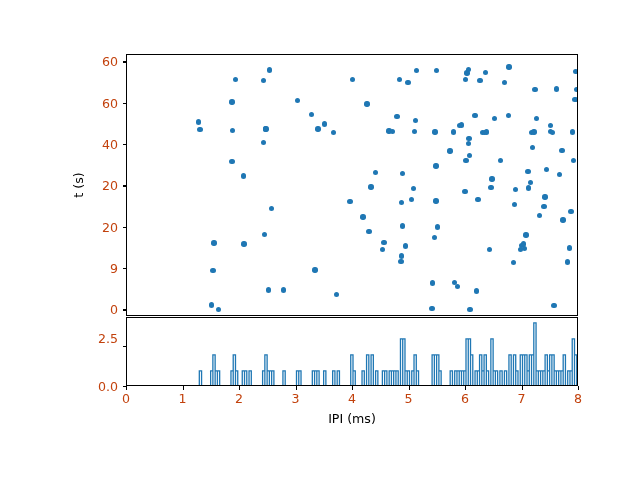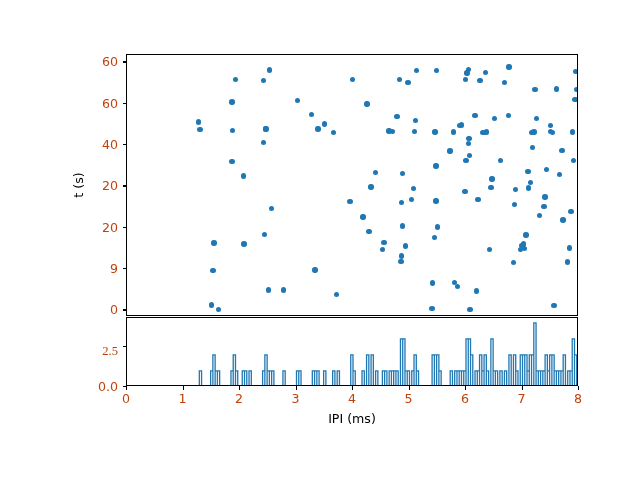--- a/index.html
+++ b/index.html
@@ -275,21 +275,21 @@
 
   <div class="axes" id="axes-hist">
     <svg id="hist-svg" width="452" height="69" viewBox="0 0 452 69" preserveAspectRatio="none">
       <path id="hist-path" fill="none" stroke="#1f77b4" stroke-width="1.3" d="M 0.00 69.00 L 72.32 69.00 L 72.32 52.95 L 74.58 52.95 L 74.58 69.00 L 83.62 69.00 L 83.62 52.95 L 85.88 52.95 L 85.88 69.00 L 85.88 69.00 L 85.88 36.91 L 88.14 36.91 L 88.14 69.00 L 88.14 69.00 L 88.14 52.95 L 90.40 52.95 L 90.40 69.00 L 90.40 69.00 L 90.40 52.95 L 92.66 52.95 L 92.66 69.00 L 103.96 69.00 L 103.96 52.95 L 106.22 52.95 L 106.22 69.00 L 106.22 69.00 L 106.22 36.91 L 108.48 36.91 L 108.48 69.00 L 108.48 69.00 L 108.48 52.95 L 110.74 52.95 L 110.74 69.00 L 115.26 69.00 L 115.26 52.95 L 117.52 52.95 L 117.52 69.00 L 117.52 69.00 L 117.52 52.95 L 119.78 52.95 L 119.78 69.00 L 122.04 69.00 L 122.04 52.95 L 124.30 52.95 L 124.30 69.00 L 135.60 69.00 L 135.60 52.95 L 137.86 52.95 L 137.86 69.00 L 137.86 69.00 L 137.86 36.91 L 140.12 36.91 L 140.12 69.00 L 140.12 69.00 L 140.12 52.95 L 142.38 52.95 L 142.38 69.00 L 142.38 69.00 L 142.38 52.95 L 144.64 52.95 L 144.64 69.00 L 144.64 69.00 L 144.64 52.95 L 146.90 52.95 L 146.90 69.00 L 155.94 69.00 L 155.94 52.95 L 158.20 52.95 L 158.20 69.00 L 169.50 69.00 L 169.50 52.95 L 171.76 52.95 L 171.76 69.00 L 171.76 69.00 L 171.76 52.95 L 174.02 52.95 L 174.02 69.00 L 185.32 69.00 L 185.32 52.95 L 187.58 52.95 L 187.58 69.00 L 187.58 69.00 L 187.58 52.95 L 189.84 52.95 L 189.84 69.00 L 189.84 69.00 L 189.84 52.95 L 192.10 52.95 L 192.10 69.00 L 196.62 69.00 L 196.62 52.95 L 198.88 52.95 L 198.88 69.00 L 205.66 69.00 L 205.66 52.95 L 207.92 52.95 L 207.92 69.00 L 210.18 69.00 L 210.18 52.95 L 212.44 52.95 L 212.44 69.00 L 223.74 69.00 L 223.74 36.91 L 226.00 36.91 L 226.00 69.00 L 226.00 69.00 L 226.00 52.95 L 228.26 52.95 L 228.26 69.00 L 235.04 69.00 L 235.04 52.95 L 237.30 52.95 L 237.30 69.00 L 239.56 69.00 L 239.56 36.91 L 241.82 36.91 L 241.82 69.00 L 244.08 69.00 L 244.08 36.91 L 246.34 36.91 L 246.34 69.00 L 248.60 69.00 L 248.60 52.95 L 250.86 52.95 L 250.86 69.00 L 255.38 69.00 L 255.38 52.95 L 257.64 52.95 L 257.64 69.00 L 257.64 69.00 L 257.64 52.95 L 259.90 52.95 L 259.90 69.00 L 262.16 69.00 L 262.16 52.95 L 264.42 52.95 L 264.42 69.00 L 264.42 69.00 L 264.42 52.95 L 266.68 52.95 L 266.68 69.00 L 266.68 69.00 L 266.68 52.95 L 268.94 52.95 L 268.94 69.00 L 268.94 69.00 L 268.94 52.95 L 271.20 52.95 L 271.20 69.00 L 273.46 69.00 L 273.46 20.86 L 275.72 20.86 L 275.72 69.00 L 275.72 69.00 L 275.72 20.86 L 277.98 20.86 L 277.98 69.00 L 277.98 69.00 L 277.98 52.95 L 280.24 52.95 L 280.24 69.00 L 280.24 69.00 L 280.24 52.95 L 282.50 52.95 L 282.50 69.00 L 284.76 69.00 L 284.76 52.95 L 287.02 52.95 L 287.02 69.00 L 287.02 69.00 L 287.02 36.91 L 289.28 36.91 L 289.28 69.00 L 289.28 69.00 L 289.28 52.95 L 291.54 52.95 L 291.54 69.00 L 305.10 69.00 L 305.10 36.91 L 307.36 36.91 L 307.36 69.00 L 307.36 69.00 L 307.36 36.91 L 309.62 36.91 L 309.62 69.00 L 309.62 69.00 L 309.62 36.91 L 311.88 36.91 L 311.88 69.00 L 311.88 69.00 L 311.88 52.95 L 314.14 52.95 L 314.14 69.00 L 323.18 69.00 L 323.18 52.95 L 325.44 52.95 L 325.44 69.00 L 327.70 69.00 L 327.70 52.95 L 329.96 52.95 L 329.96 69.00 L 329.96 69.00 L 329.96 52.95 L 332.22 52.95 L 332.22 69.00 L 332.22 69.00 L 332.22 52.95 L 334.48 52.95 L 334.48 69.00 L 334.48 69.00 L 334.48 52.95 L 336.74 52.95 L 336.74 69.00 L 336.74 69.00 L 336.74 52.95 L 339.00 52.95 L 339.00 69.00 L 339.00 69.00 L 339.00 20.86 L 341.26 20.86 L 341.26 69.00 L 341.26 69.00 L 341.26 20.86 L 343.52 20.86 L 343.52 69.00 L 343.52 69.00 L 343.52 36.91 L 345.78 36.91 L 345.78 69.00 L 348.04 69.00 L 348.04 52.95 L 350.30 52.95 L 350.30 69.00 L 350.30 69.00 L 350.30 52.95 L 352.56 52.95 L 352.56 69.00 L 352.56 69.00 L 352.56 36.91 L 354.82 36.91 L 354.82 69.00 L 354.82 69.00 L 354.82 52.95 L 357.08 52.95 L 357.08 69.00 L 357.08 69.00 L 357.08 36.91 L 359.34 36.91 L 359.34 69.00 L 359.34 69.00 L 359.34 52.95 L 361.60 52.95 L 361.60 69.00 L 363.86 69.00 L 363.86 20.86 L 366.12 20.86 L 366.12 69.00 L 366.12 69.00 L 366.12 52.95 L 368.38 52.95 L 368.38 69.00 L 368.38 69.00 L 368.38 52.95 L 370.64 52.95 L 370.64 69.00 L 372.90 69.00 L 372.90 52.95 L 375.16 52.95 L 375.16 69.00 L 377.42 69.00 L 377.42 52.95 L 379.68 52.95 L 379.68 69.00 L 381.94 69.00 L 381.94 36.91 L 384.20 36.91 L 384.20 69.00 L 386.46 69.00 L 386.46 36.91 L 388.72 36.91 L 388.72 69.00 L 388.72 69.00 L 388.72 52.95 L 390.98 52.95 L 390.98 69.00 L 393.24 69.00 L 393.24 36.91 L 395.50 36.91 L 395.50 69.00 L 395.50 69.00 L 395.50 36.91 L 397.76 36.91 L 397.76 69.00 L 397.76 69.00 L 397.76 36.91 L 400.02 36.91 L 400.02 69.00 L 400.02 69.00 L 400.02 52.95 L 402.28 52.95 L 402.28 69.00 L 402.28 69.00 L 402.28 36.91 L 404.54 36.91 L 404.54 69.00 L 404.54 69.00 L 404.54 36.91 L 406.80 36.91 L 406.80 69.00 L 406.80 69.00 L 406.80 4.81 L 409.06 4.81 L 409.06 69.00 L 409.06 69.00 L 409.06 52.95 L 411.32 52.95 L 411.32 69.00 L 411.32 69.00 L 411.32 52.95 L 413.58 52.95 L 413.58 69.00 L 413.58 69.00 L 413.58 52.95 L 415.84 52.95 L 415.84 69.00 L 415.84 69.00 L 415.84 52.95 L 418.10 52.95 L 418.10 69.00 L 418.10 69.00 L 418.10 36.91 L 420.36 36.91 L 420.36 69.00 L 420.36 69.00 L 420.36 52.95 L 422.62 52.95 L 422.62 69.00 L 422.62 69.00 L 422.62 36.91 L 424.88 36.91 L 424.88 69.00 L 424.88 69.00 L 424.88 36.91 L 427.14 36.91 L 427.14 69.00 L 427.14 69.00 L 427.14 52.95 L 429.40 52.95 L 429.40 69.00 L 429.40 69.00 L 429.40 52.95 L 431.66 52.95 L 431.66 69.00 L 431.66 69.00 L 431.66 52.95 L 433.92 52.95 L 433.92 69.00 L 433.92 69.00 L 433.92 52.95 L 436.18 52.95 L 436.18 69.00 L 436.18 69.00 L 436.18 36.91 L 438.44 36.91 L 438.44 69.00 L 440.70 69.00 L 440.70 52.95 L 442.96 52.95 L 442.96 69.00 L 442.96 69.00 L 442.96 52.95 L 445.22 52.95 L 445.22 69.00 L 445.22 69.00 L 445.22 20.86 L 447.48 20.86 L 447.48 69.00 L 447.48 69.00 L 447.48 36.91 L 449.74 36.91 L 449.74 69.00 L 449.74 69.00 L 449.74 52.95 L 452.00 52.95 L 452.00 69.00 L 452.00 69.00"></path>
     </svg>
   </div>
   <div id="hist-yticks">
       <div class="tick-y" style="left: 122.5px; top: 386px; position: absolute;"></div>
       <div class="ticklabel ticklabel-y" style="left: 66px; width: 52px; top: 386px;">0.0</div>
       <div class="tick-y" style="left: 122.5px; top: 345.88px; position: absolute;"></div>
-      <div class="ticklabel ticklabel-y" style="left: 66px; width: 52px; top: 351px; font-family: Liberation Serif, serif;">2.5</div>
+      <div class="ticklabel ticklabel-y" style="left: 66px; width: 52px; top: 338px;">2.5</div>
     </div>
   <div id="hist-xticks">
       <div class="tick-x" style="left: 126px; top: 386px; position: absolute;"></div>
       <div class="ticklabel ticklabel-x" style="left: 126px; top: 391px; position: absolute;">0</div>
       <div class="tick-x" style="left: 182.5px; top: 386px; position: absolute;"></div>
       <div class="ticklabel ticklabel-x" style="left: 182.5px; top: 391px; position: absolute;">1</div>
       <div class="tick-x" style="left: 239px; top: 386px; position: absolute;"></div>
       <div class="ticklabel ticklabel-x" style="left: 239px; top: 391px; position: absolute;">2</div>
       <div class="tick-x" style="left: 295.5px; top: 386px; position: absolute;"></div>
       <div class="ticklabel ticklabel-x" style="left: 295.5px; top: 391px; position: absolute;">3</div>

